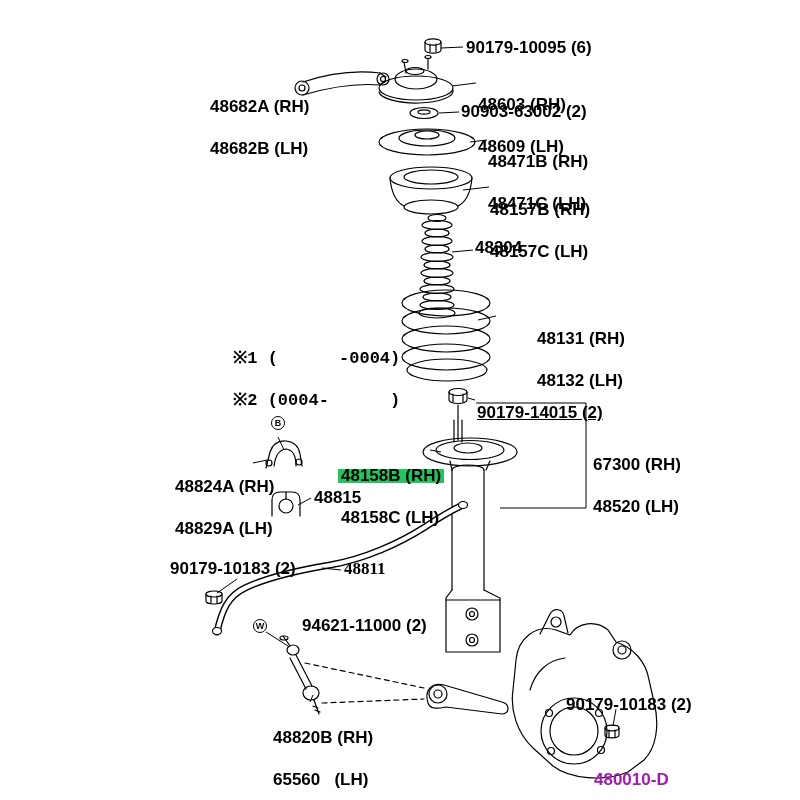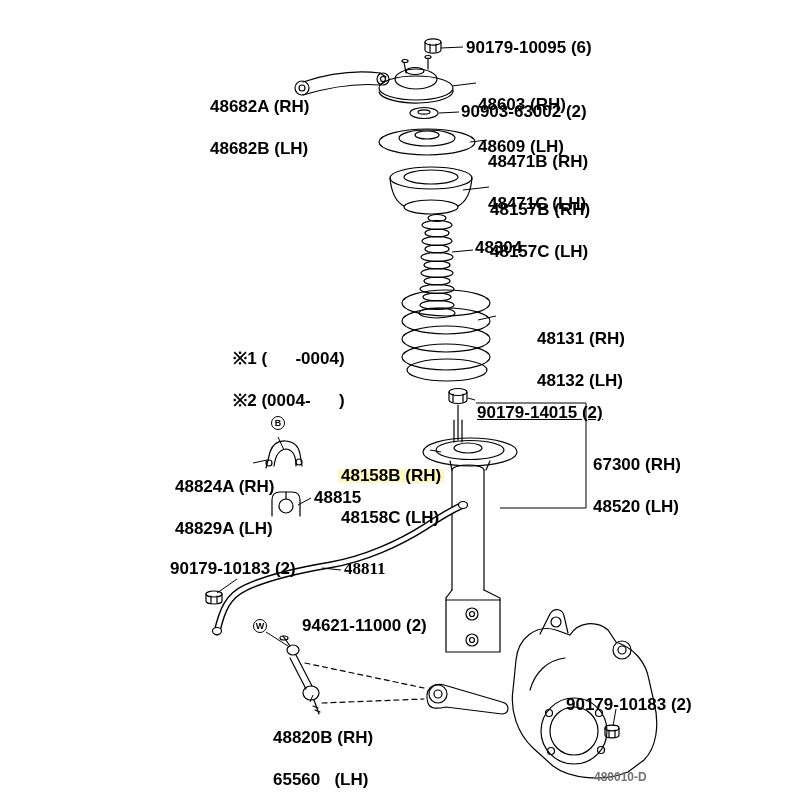--- a/index.html
+++ b/index.html
@@ -2,26 +2,26 @@
 <html><head>
 <meta charset="utf-8">
 <style>
   html,body{margin:0;padding:0;background:#fff;}
   .stage{position:relative;width:800px;height:800px;background:#ffffff;overflow:hidden;
          font-family:"Liberation Sans",sans-serif;}
   svg{position:absolute;left:0;top:0;}
   .label{position:absolute;font-size:17px;font-weight:bold;color:#000;
          line-height:14px;white-space:pre;}
   .label .line{display:block;}
-  .jp{font-family:Liberation Sans, sans-serif;}
-  .hl{background:#fef9c3;padding:0 3px;margin-left:-3px;}
+  .jp{font-family:Liberation Mono, monospace;}
+  .hl{background:#22c55e;padding:0 3px;margin-left:-3px;}
   .circ{position:absolute;width:14px;height:14px;border:1.5px solid #000;border-radius:50%;
         font-size:9px;font-weight:bold;text-align:center;line-height:13px;color:#000;
         box-sizing:border-box;}
-  .diagid{position:absolute;font-size:12px;font-weight:bold;color:#737373;}
+  .diagid{position:absolute;font-size:17px;font-weight:bold;color:#a21caf;}
 </style>
 </head>
 <body>
 
 <div class="stage">
 
   <svg width="800" height="800" viewBox="0 0 800 800">
     <g stroke="#000" stroke-width="1.2" fill="none" stroke-linecap="round">
 
       <g>

